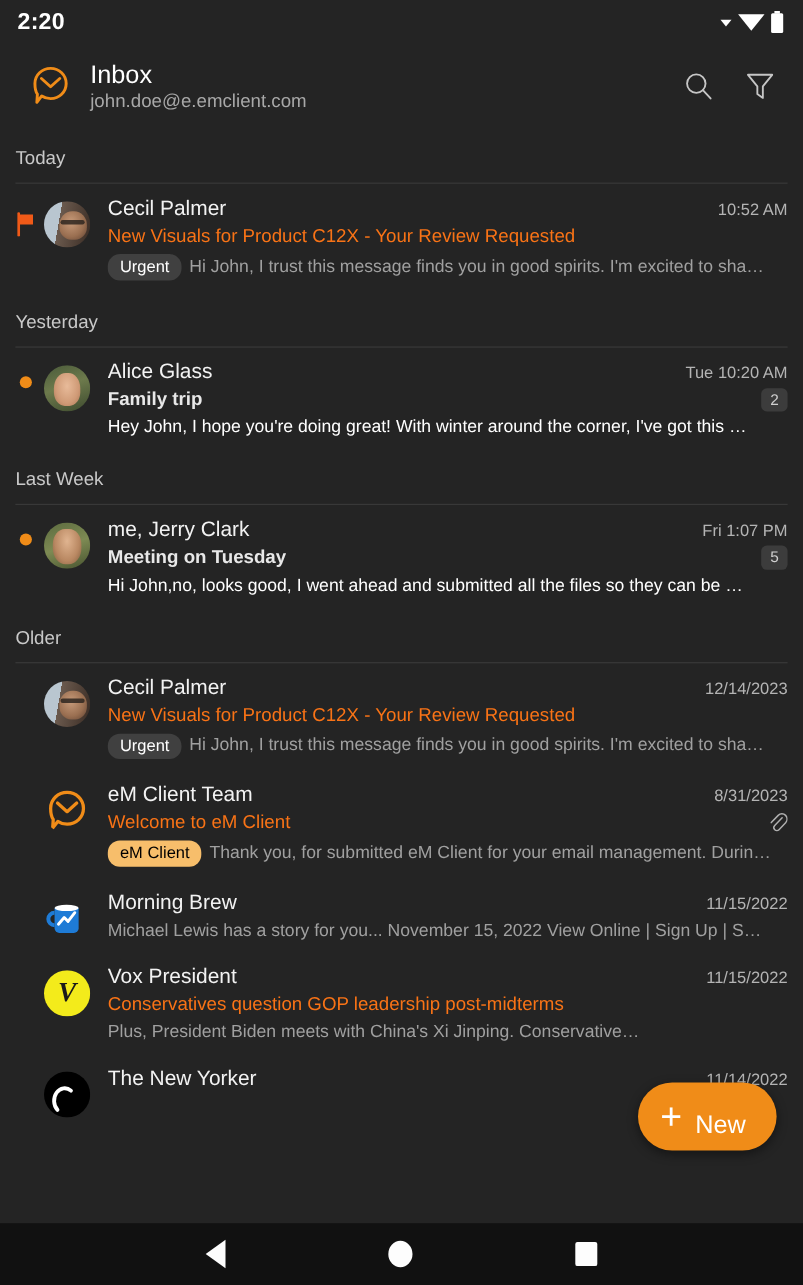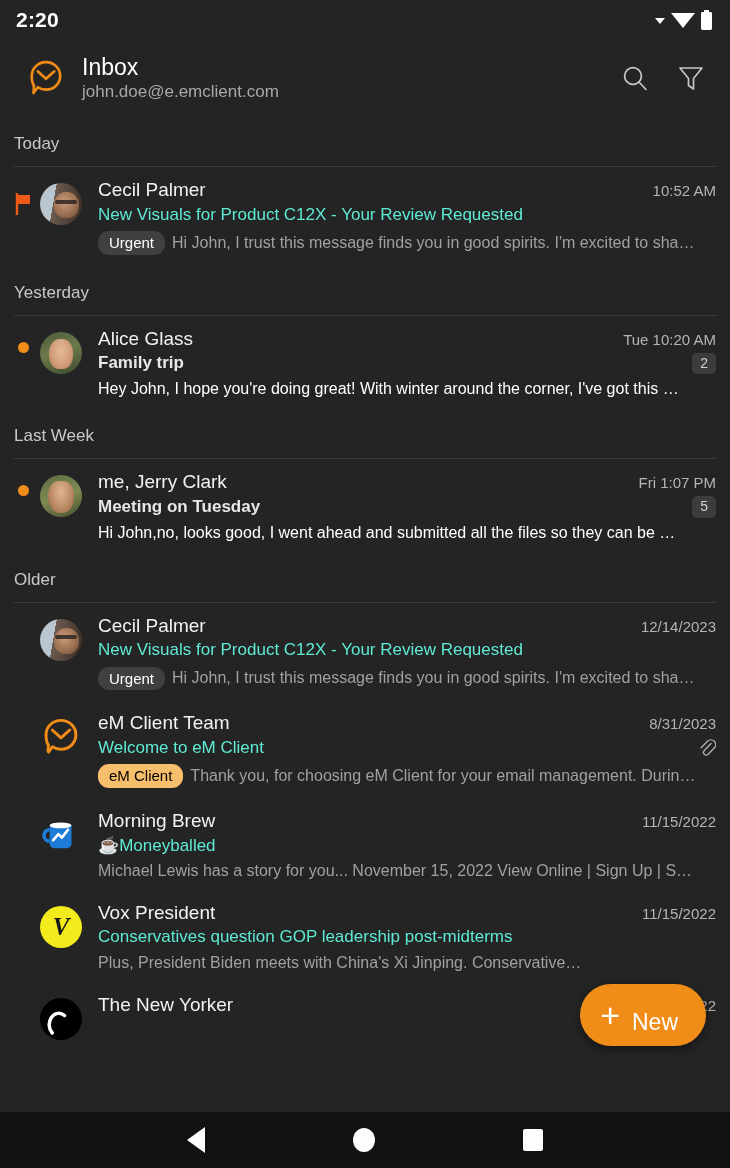--- a/index.html
+++ b/index.html
@@ -58,21 +58,21 @@
   .row-body { flex:1; min-width:0; padding-left:16px; }
   .row-line1 { display:flex; align-items:baseline; gap:0; }
   .sender {
     color:#f2f2f2; font-size:19px; font-weight:400;
     white-space:nowrap; overflow:hidden; text-overflow:ellipsis; flex:1;
   }
   .row.unread .sender { font-weight:400; }
   .date { color:#b4b4b4; font-size:15px; flex:none; }
   .row-line2 { display:flex; align-items:center; gap:8px; margin-top:3px; min-height:21px; }
   .subject {
-    color:#5eead4; font-size:17px; flex:1;
+    color:#f97316; font-size:17px; flex:1;
     white-space:nowrap; overflow:hidden; text-overflow:ellipsis;
   }
   .row.unread .subject { font-weight:700; color:#e8e8e8; }
   .count-badge {
     background:#3c3c3c; color:#cfcfcf; font-size:14px;
     border-radius:5px; padding:2px 8px; flex:none; line-height:1.25;
   }
   .clip-icon { flex:none; width:18px; height:20px; }
   .row-line3 { display:flex; align-items:center; gap:7px; margin-top:6px; min-width:0; }
   .tag {
@@ -294,42 +294,39 @@
           <span class="date">8/31/2023</span>
         </div>
         <div class="row-line2">
           <span class="subject">Welcome to eM Client</span>
           <svg class="clip-icon" viewBox="0 0 20 22">
             <path d="M14.5 6 L7 13.8 a3 3 0 0 0 4.3 4.2 L18 11 a5.3 5.3 0 0 0 -7.5 -7.5 L3.5 10.8" fill="none" stroke="#b0b0b0" stroke-width="1.5" stroke-linecap="round"></path>
           </svg>
         </div>
         <div class="row-line3">
           <span class="tag emclient">eM Client</span>
-          <span class="preview">Thank you, for choosing eM Client for your email management. Durin…</span>
+          <span class="preview">Thank you, for submitted eM Client for your email management. Durin…</span>
         </div>
       </div>
     </div>
     <div class="row">
       <div class="row-marker"></div>
       <div class="avatar">
         <svg viewBox="0 0 48 48" width="42" height="42">
           <path d="M11 13 H36 V34 a5 5 0 0 1 -5 5 H16 a5 5 0 0 1 -5 -5 Z" fill="#1E7BD6"></path>
           <ellipse cx="23.5" cy="13" rx="12.5" ry="3.3" fill="#ffffff"></ellipse>
           <path d="M11 18 a6.5 6.5 0 0 0 0 13" fill="none" stroke="#1E7BD6" stroke-width="4.2"></path>
           <path d="M15 30 L21 23 L25 27 L32 18" fill="none" stroke="#ffffff" stroke-width="3" stroke-linecap="round" stroke-linejoin="round"></path>
         </svg>
       </div>
       <div class="row-body">
         <div class="row-line1">
           <span class="sender">Morning Brew</span>
           <span class="date">11/15/2022</span>
         </div>
-        <div class="row-line2">
-          <span class="subject">☕Moneyballed</span>
-        </div>
         <div class="row-line3">
           <span class="preview">Michael Lewis has a story for you... November 15, 2022 View Online | Sign Up | S…</span>
         </div>
       </div>
     </div>
     <div class="row">
       <div class="row-marker"></div>
       <div class="avatar">
         <div class="av-photo av-vox">
           <span>V</span>

